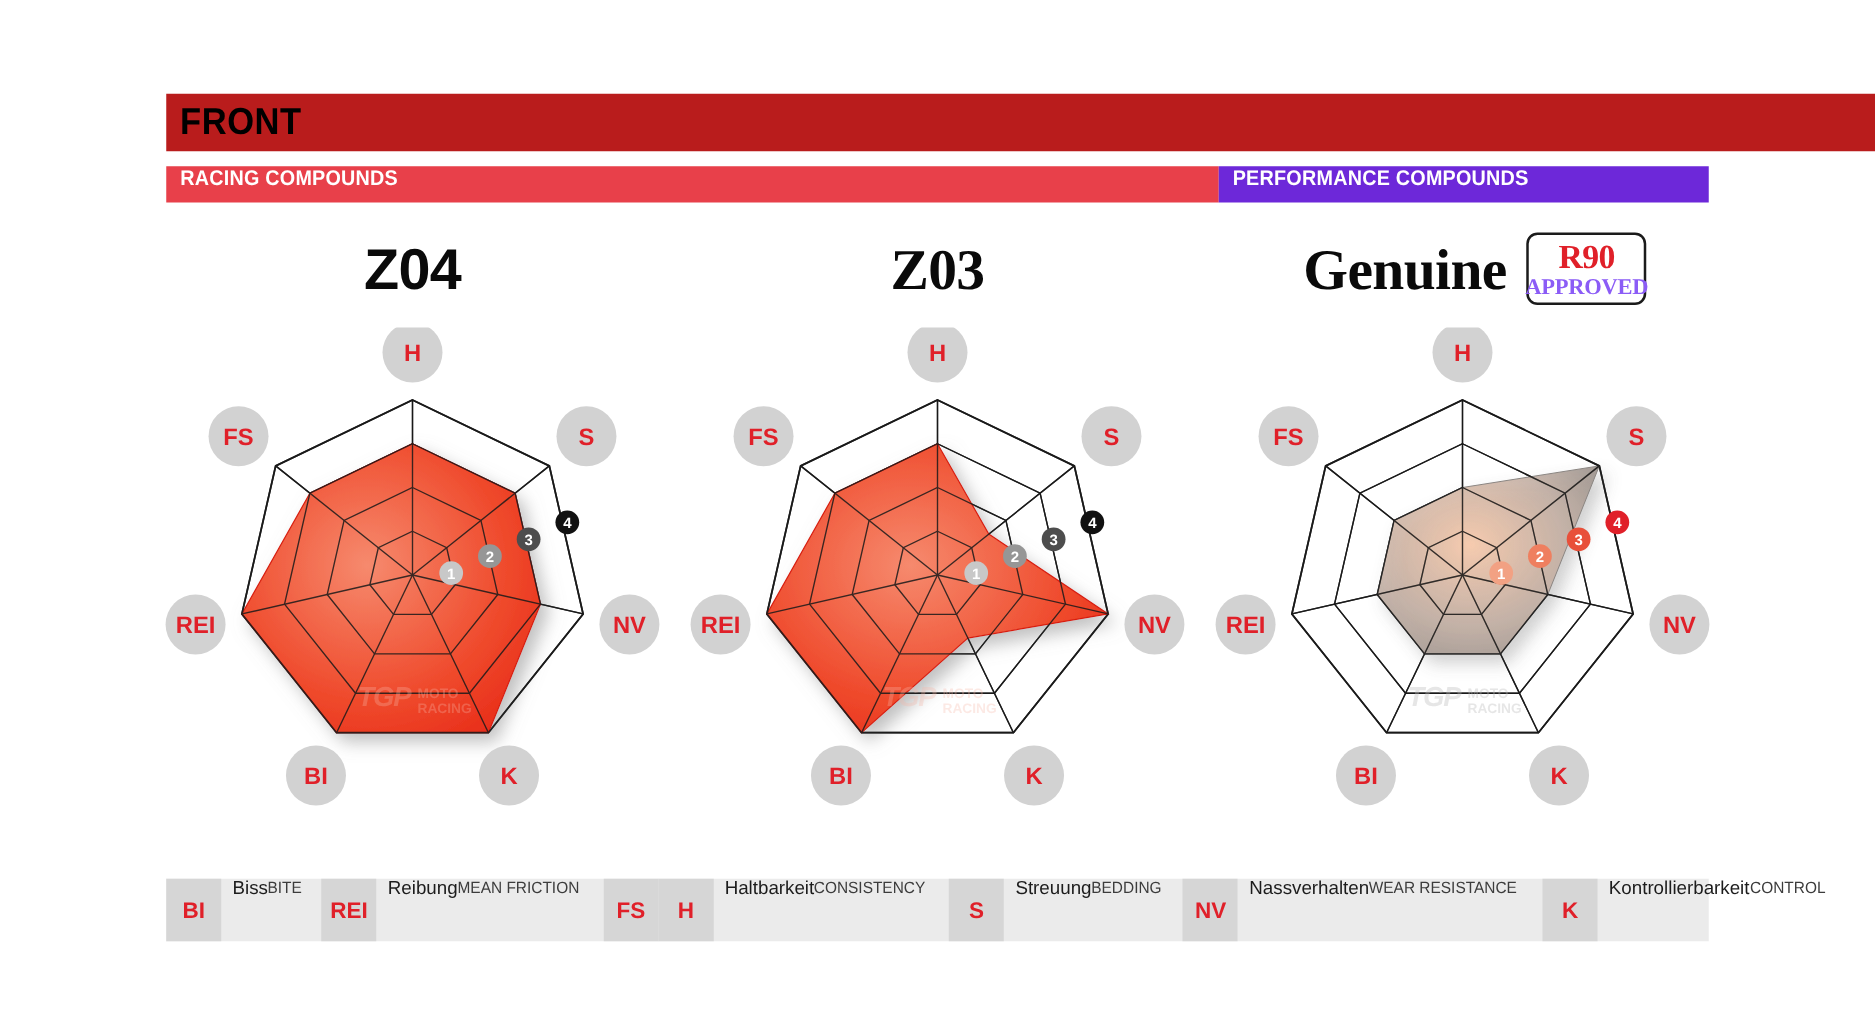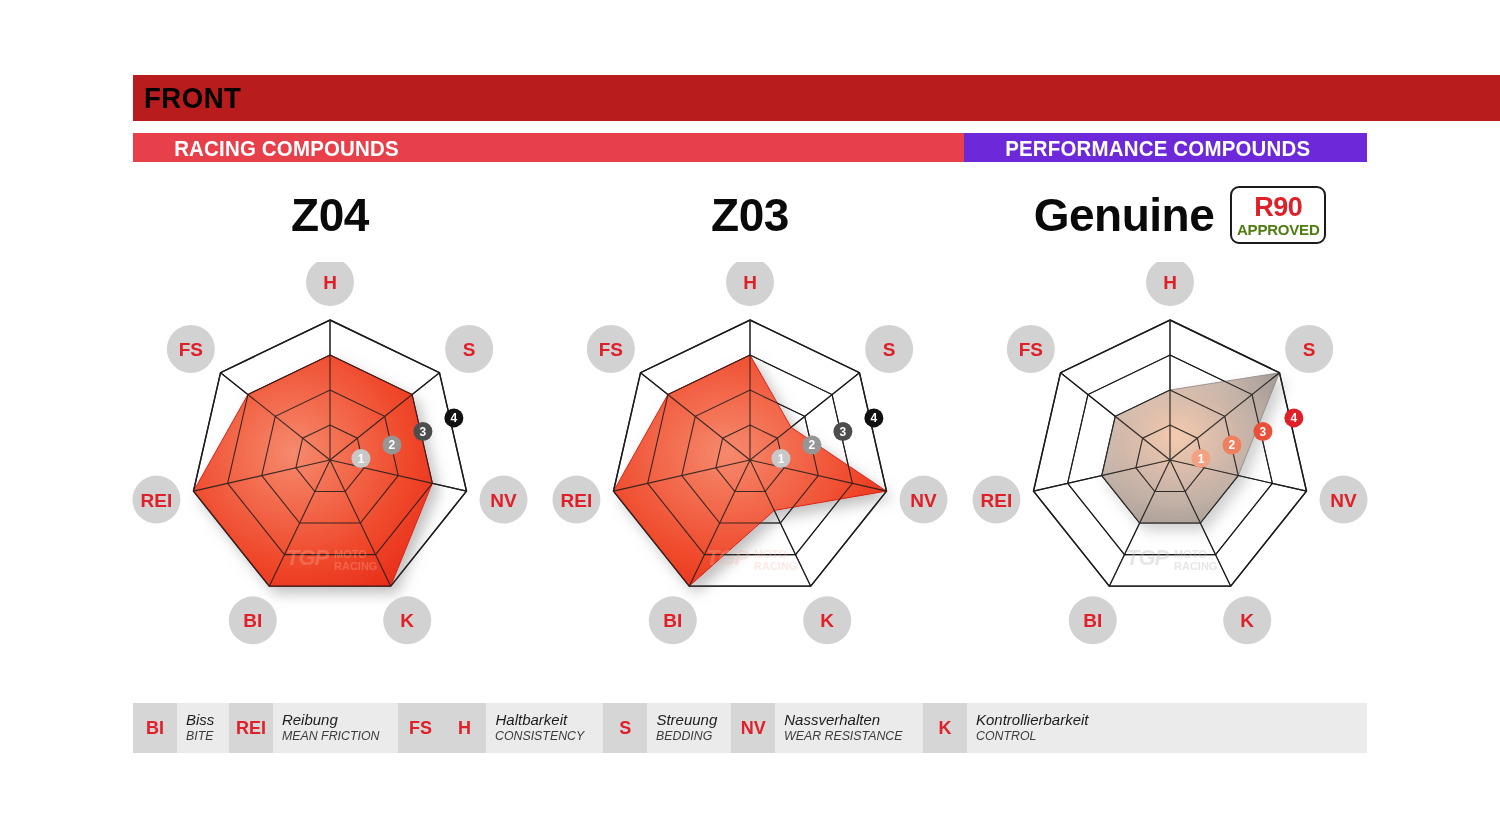--- a/index.html
+++ b/index.html
@@ -47,26 +47,25 @@
     position: absolute;
     left: 133px;
     top: 133px;
     width: 1234px;
     height: 29px;
     display: flex;
   }
   .band {
     height: 29px;
     display: flex;
-    align-items: flex-end;
+    align-items: flex-start;
     color: #ffffff;
-    font-size: 22px;
+    font-size: 17px;
     font-weight: bold;
     letter-spacing: 0.2px;
-    padding-left: 30px;
   }
   .band span {
     padding-left: 12px;
     transform: scaleX(0.93);
     transform-origin: left center;
     white-space: nowrap;
   }
   .band-racing {
     width: 842px;
     background: #e8404a;
@@ -83,29 +82,30 @@
     height: 54px;
     display: flex;
     align-items: center;
     justify-content: center;
     font-size: 46px;
     font-weight: bold;
     color: #0a0a0a;
     letter-spacing: -0.5px;
   }
   .compound-title.t1 { left: 150px; width: 360px; }
-  .compound-title.t2 { left: 570px; width: 360px; }
+  .compound-title.t2 { left: 570px; width: 360px; font-family: Liberation Serif, serif; }
   .compound-title.t3 {
     left: 990px; width: 380px;
     justify-content: center;
   }
   .genuine-wrap {
     display: flex;
     align-items: center;
     gap: 16px;
+    font-family: Liberation Serif, serif;
   }
   .r90-badge {
     width: 92px;
     height: 54px;
     border: 2.5px solid #1b1b1b;
     border-radius: 9px;
     background: #ffffff;
     display: flex;
     flex-direction: column;
     align-items: center;
@@ -114,23 +114,23 @@
     text-align: right;
   }
   .r90-top {
     font-size: 27px;
     font-weight: bold;
     color: #e02029;
     letter-spacing: -0.5px;
     margin-bottom: 1px;
   }
   .r90-bottom {
-    font-size: 15px;
+    font-size: 18px;
     font-weight: bold;
-    color: #4d7c0f;
+    color: #8b5cf6;
     letter-spacing: -0.2px;
   }
 
   
   .chart-block {
     position: absolute;
     top: 262px;
     width: 400px;
     height: 400px;
   }
@@ -160,25 +160,24 @@
     background: #d6d6d6;
     display: flex;
     align-items: center;
     justify-content: center;
     font-size: 18px;
     font-weight: bold;
     color: #e02029;
   }
   .legend-texts {
     display: flex;
-    flex-direction: column;
+    flex-direction: row;
     justify-content: center;
     padding-left: 9px;
     padding-right: 14px;
-    font-style: italic;
   }
   .legend-de {
     font-size: 15px;
     color: #1c1c1c;
     line-height: 1.12;
     white-space: nowrap;
   }
   .legend-en {
     font-size: 13px;
     color: #3c3c3c;

